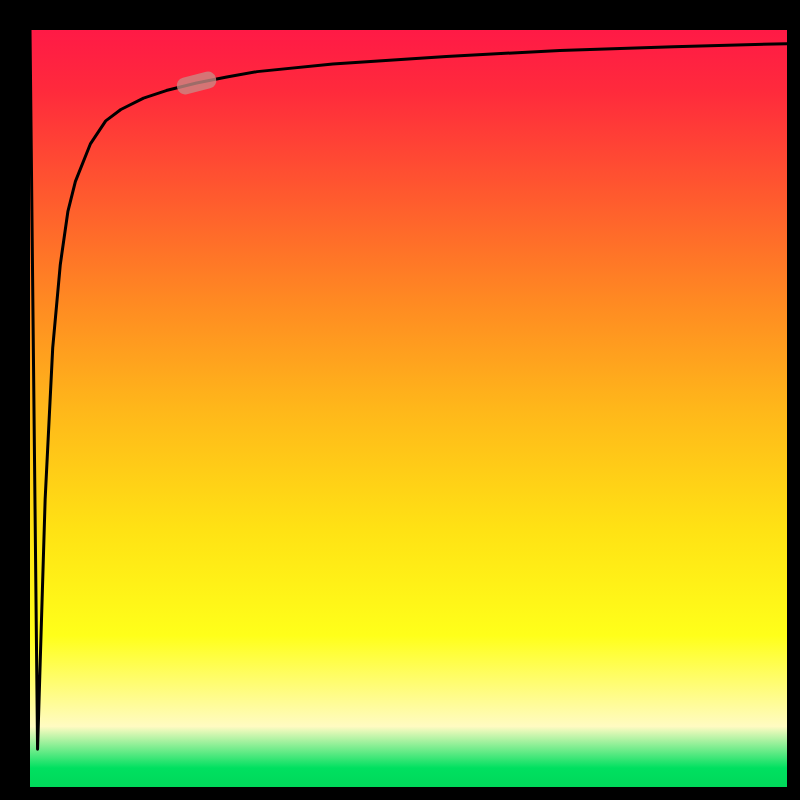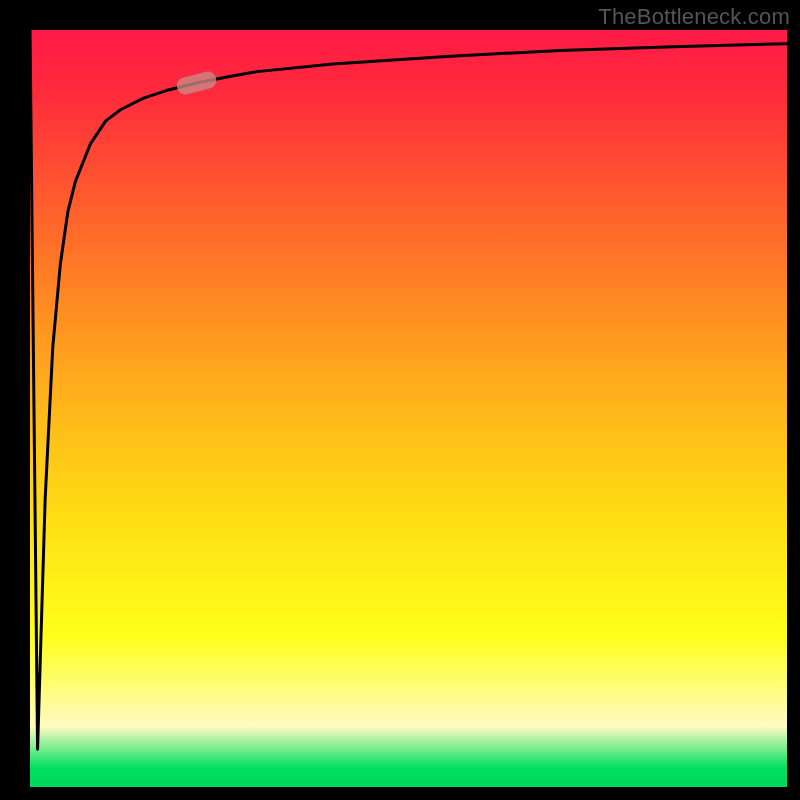--- a/index.html
+++ b/index.html
@@ -71,21 +71,20 @@
   .marker {
     fill: #c98b85;
     opacity: 0.78;
   }
 </style>
 </head>
 <body>
 
 <div class="frame">
 
-  <div class="watermark">TheBottleneck.com</div>
 
   <div class="plot">
     <div class="gradient"></div>
 
     <svg class="svg-layer" viewBox="0 0 757 757" preserveAspectRatio="none">
       <path class="curve-path" d="M0.00 0.00 L7.57 719.15 L15.14 469.34 L22.71 317.94 L30.28 234.67 L37.85 181.68 L45.42 151.40 L60.56 113.55 L75.70 90.84 L90.84 79.49 L113.55 68.13 L136.26 60.56 L166.54 52.99 L196.82 46.93 L227.10 41.63 L302.80 34.07 L416.35 26.50 L529.90 20.44 L643.45 16.65 L757.00 13.63" id="curve"></path>
       <g id="marker-g" transform="translate(166.54,52.99) rotate(-14.04)">
         <rect class="marker" rx="8" ry="8" width="40" height="17" x="-20.00" y="-8.50"></rect>
       </g>
     </svg>

